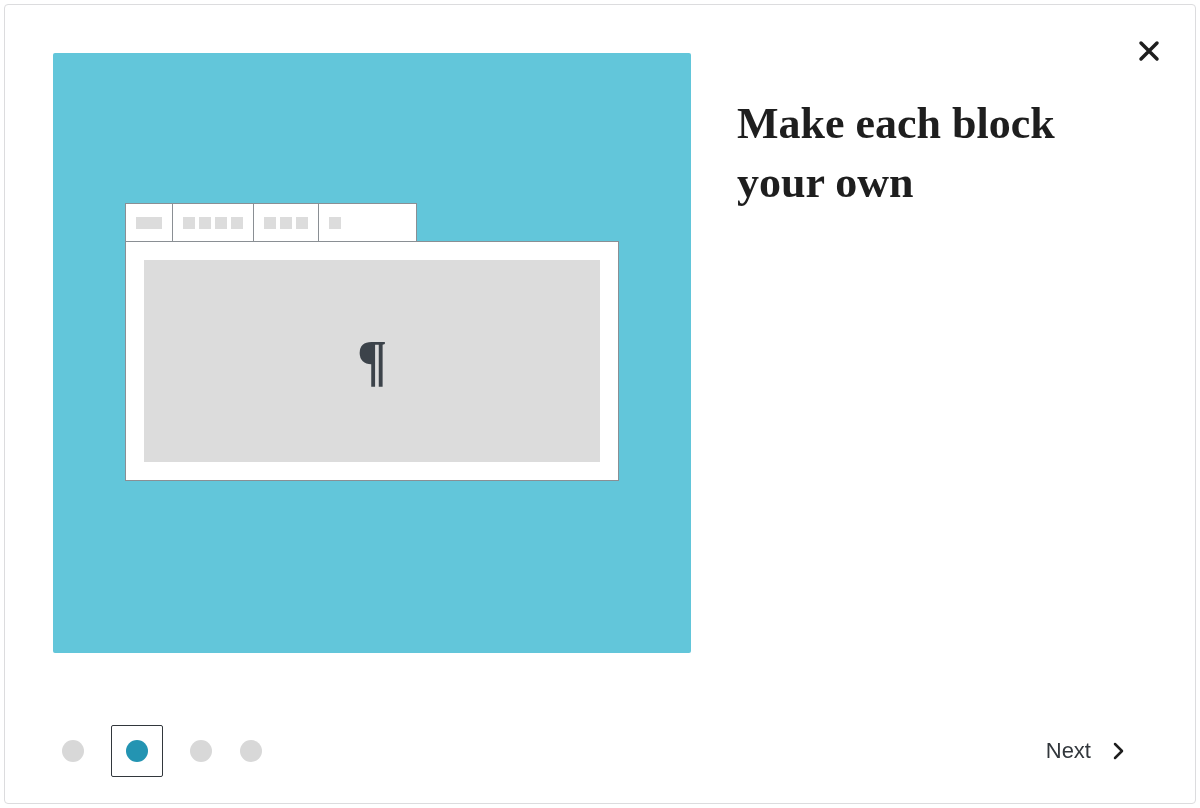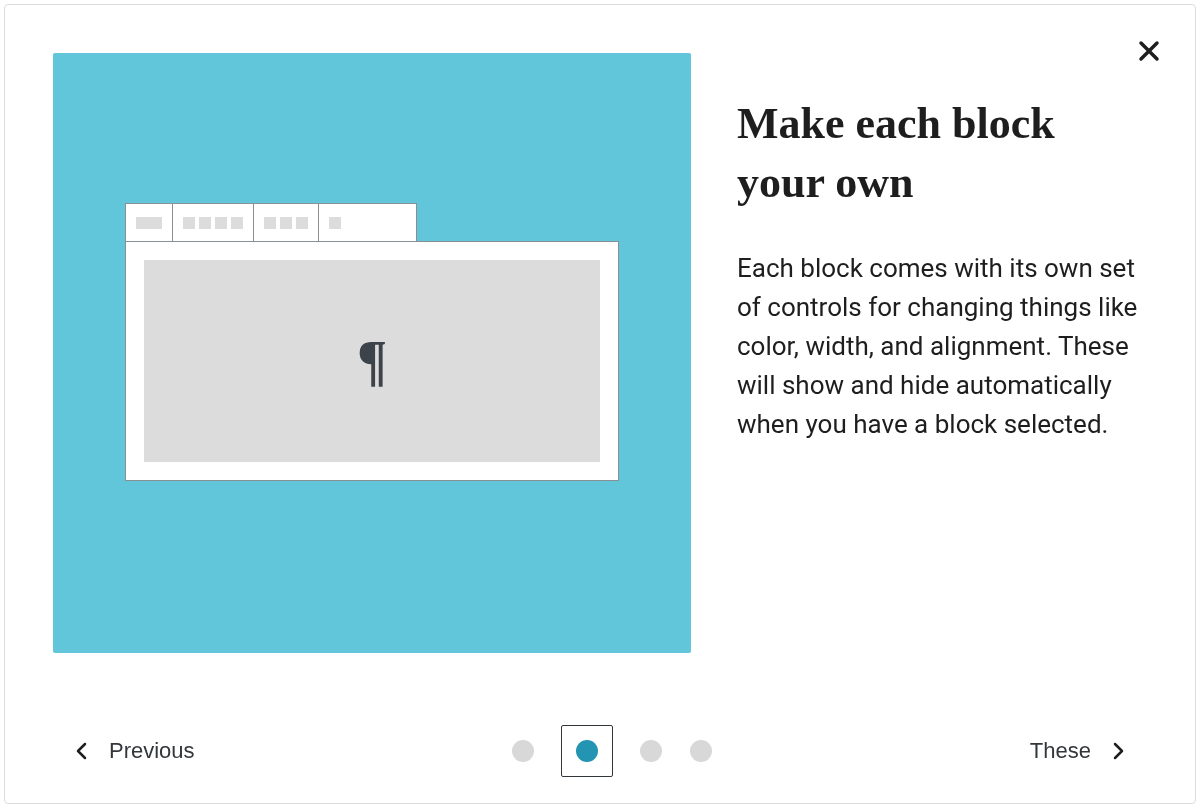--- a/index.html
+++ b/index.html
@@ -255,53 +255,44 @@
         </div>
         <div class="canvas">
           <div class="canvas-inner">
             <span class="pilcrow">¶</span>
           </div>
         </div>
       </div>
 
       <div class="copy-panel">
         <h1 class="guide-heading">Make each block your own</h1>
-        <p class="guide-text">Each block comes with its own set of controls for changing things like color, width, and alignment. These will show and hide automatically when you have a block selected.</p>
       </div>
 
     </div>
 
     <div class="guide-footer">
-      <button class="nav-btn">
-        <span class="chev">
-          <svg width="18" height="18" viewBox="0 0 18 18">
-              <path d="M12 2 L5 9 L12 16" fill="none" stroke="#1e1e1e" stroke-width="2.5" stroke-linecap="round" stroke-linejoin="round"></path>
-            </svg>
-        </span>
-        <span>Previous</span>
-      </button>
 
       <div class="dots">
 
       <div class="dot-wrap">
             <div class="dot"></div>
           </div>
           <div class="dot-wrap active">
             <div class="dot"></div>
           </div>
           <div class="dot-wrap">
             <div class="dot"></div>
           </div>
           <div class="dot-wrap">
             <div class="dot"></div>
           </div>
         </div>
 
       <button class="nav-btn">
-        <span>These</span>
+        <span>Next</span>
         <span class="chev">
           <svg width="18" height="18" viewBox="0 0 18 18">
               <path d="M6 2 L13 9 L6 16" fill="none" stroke="#1e1e1e" stroke-width="2.5" stroke-linecap="round" stroke-linejoin="round"></path>
             </svg>
         </span>
       </button>
     </div>
 
   </div>
 </div>

